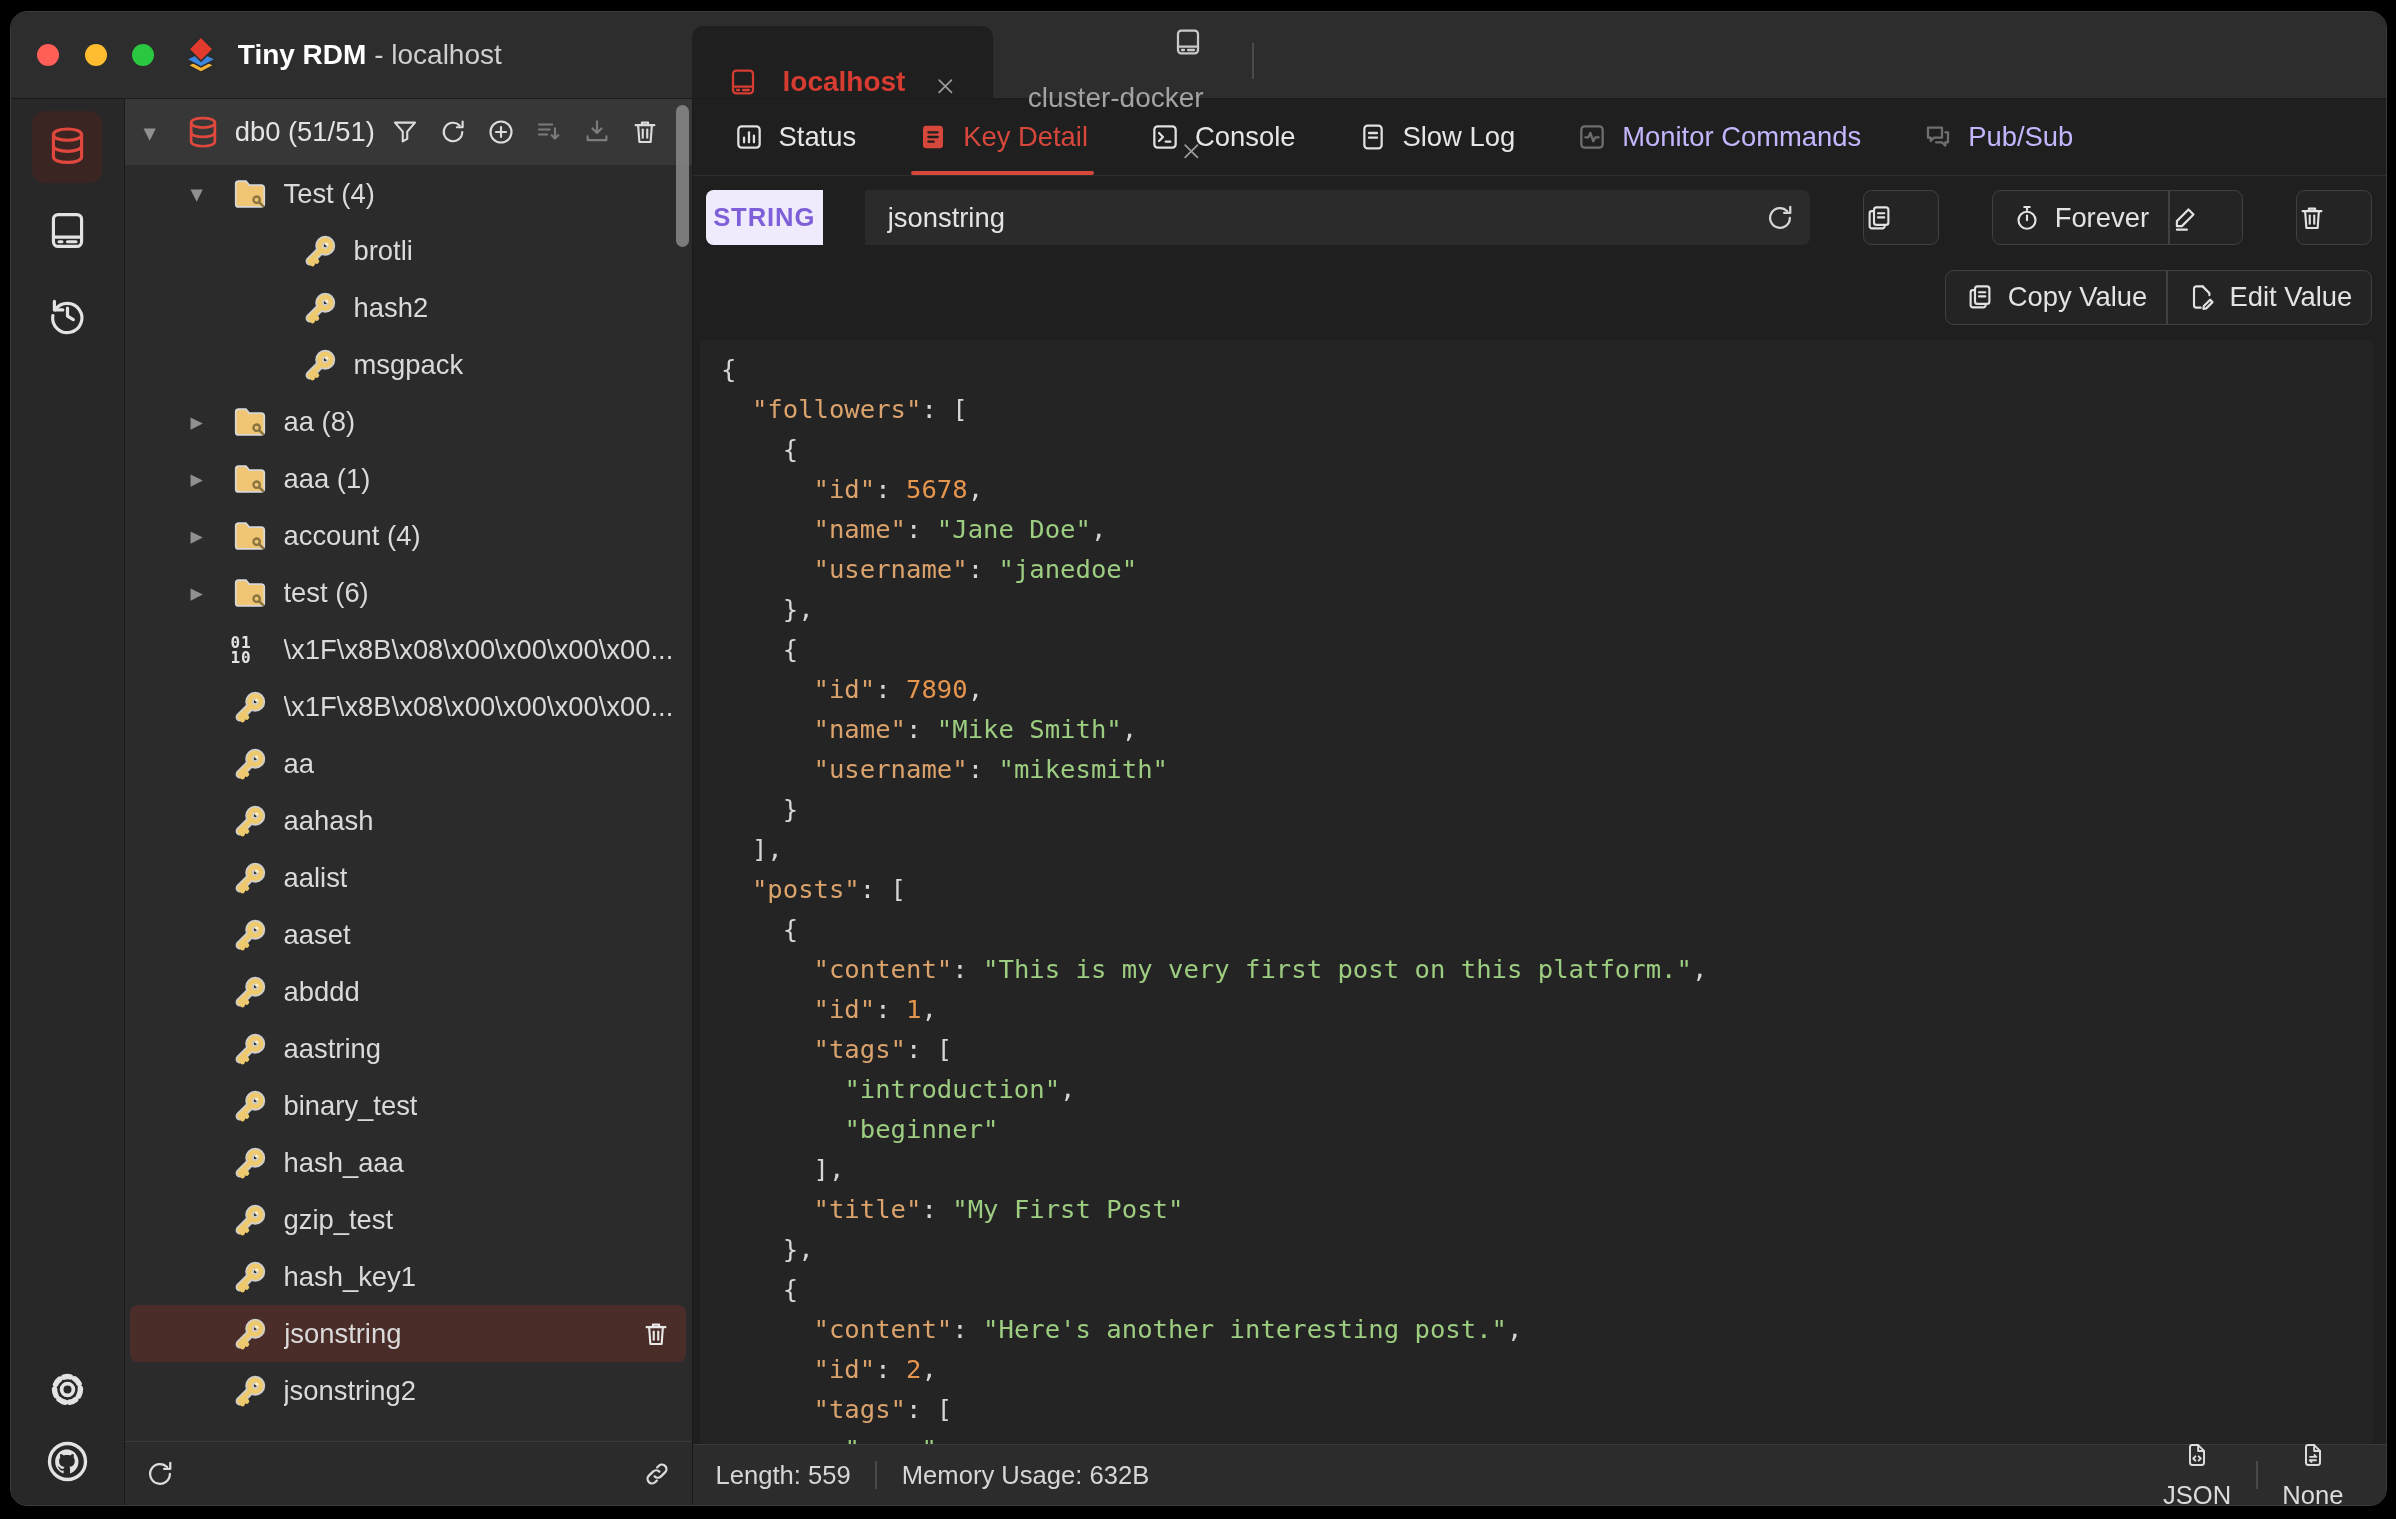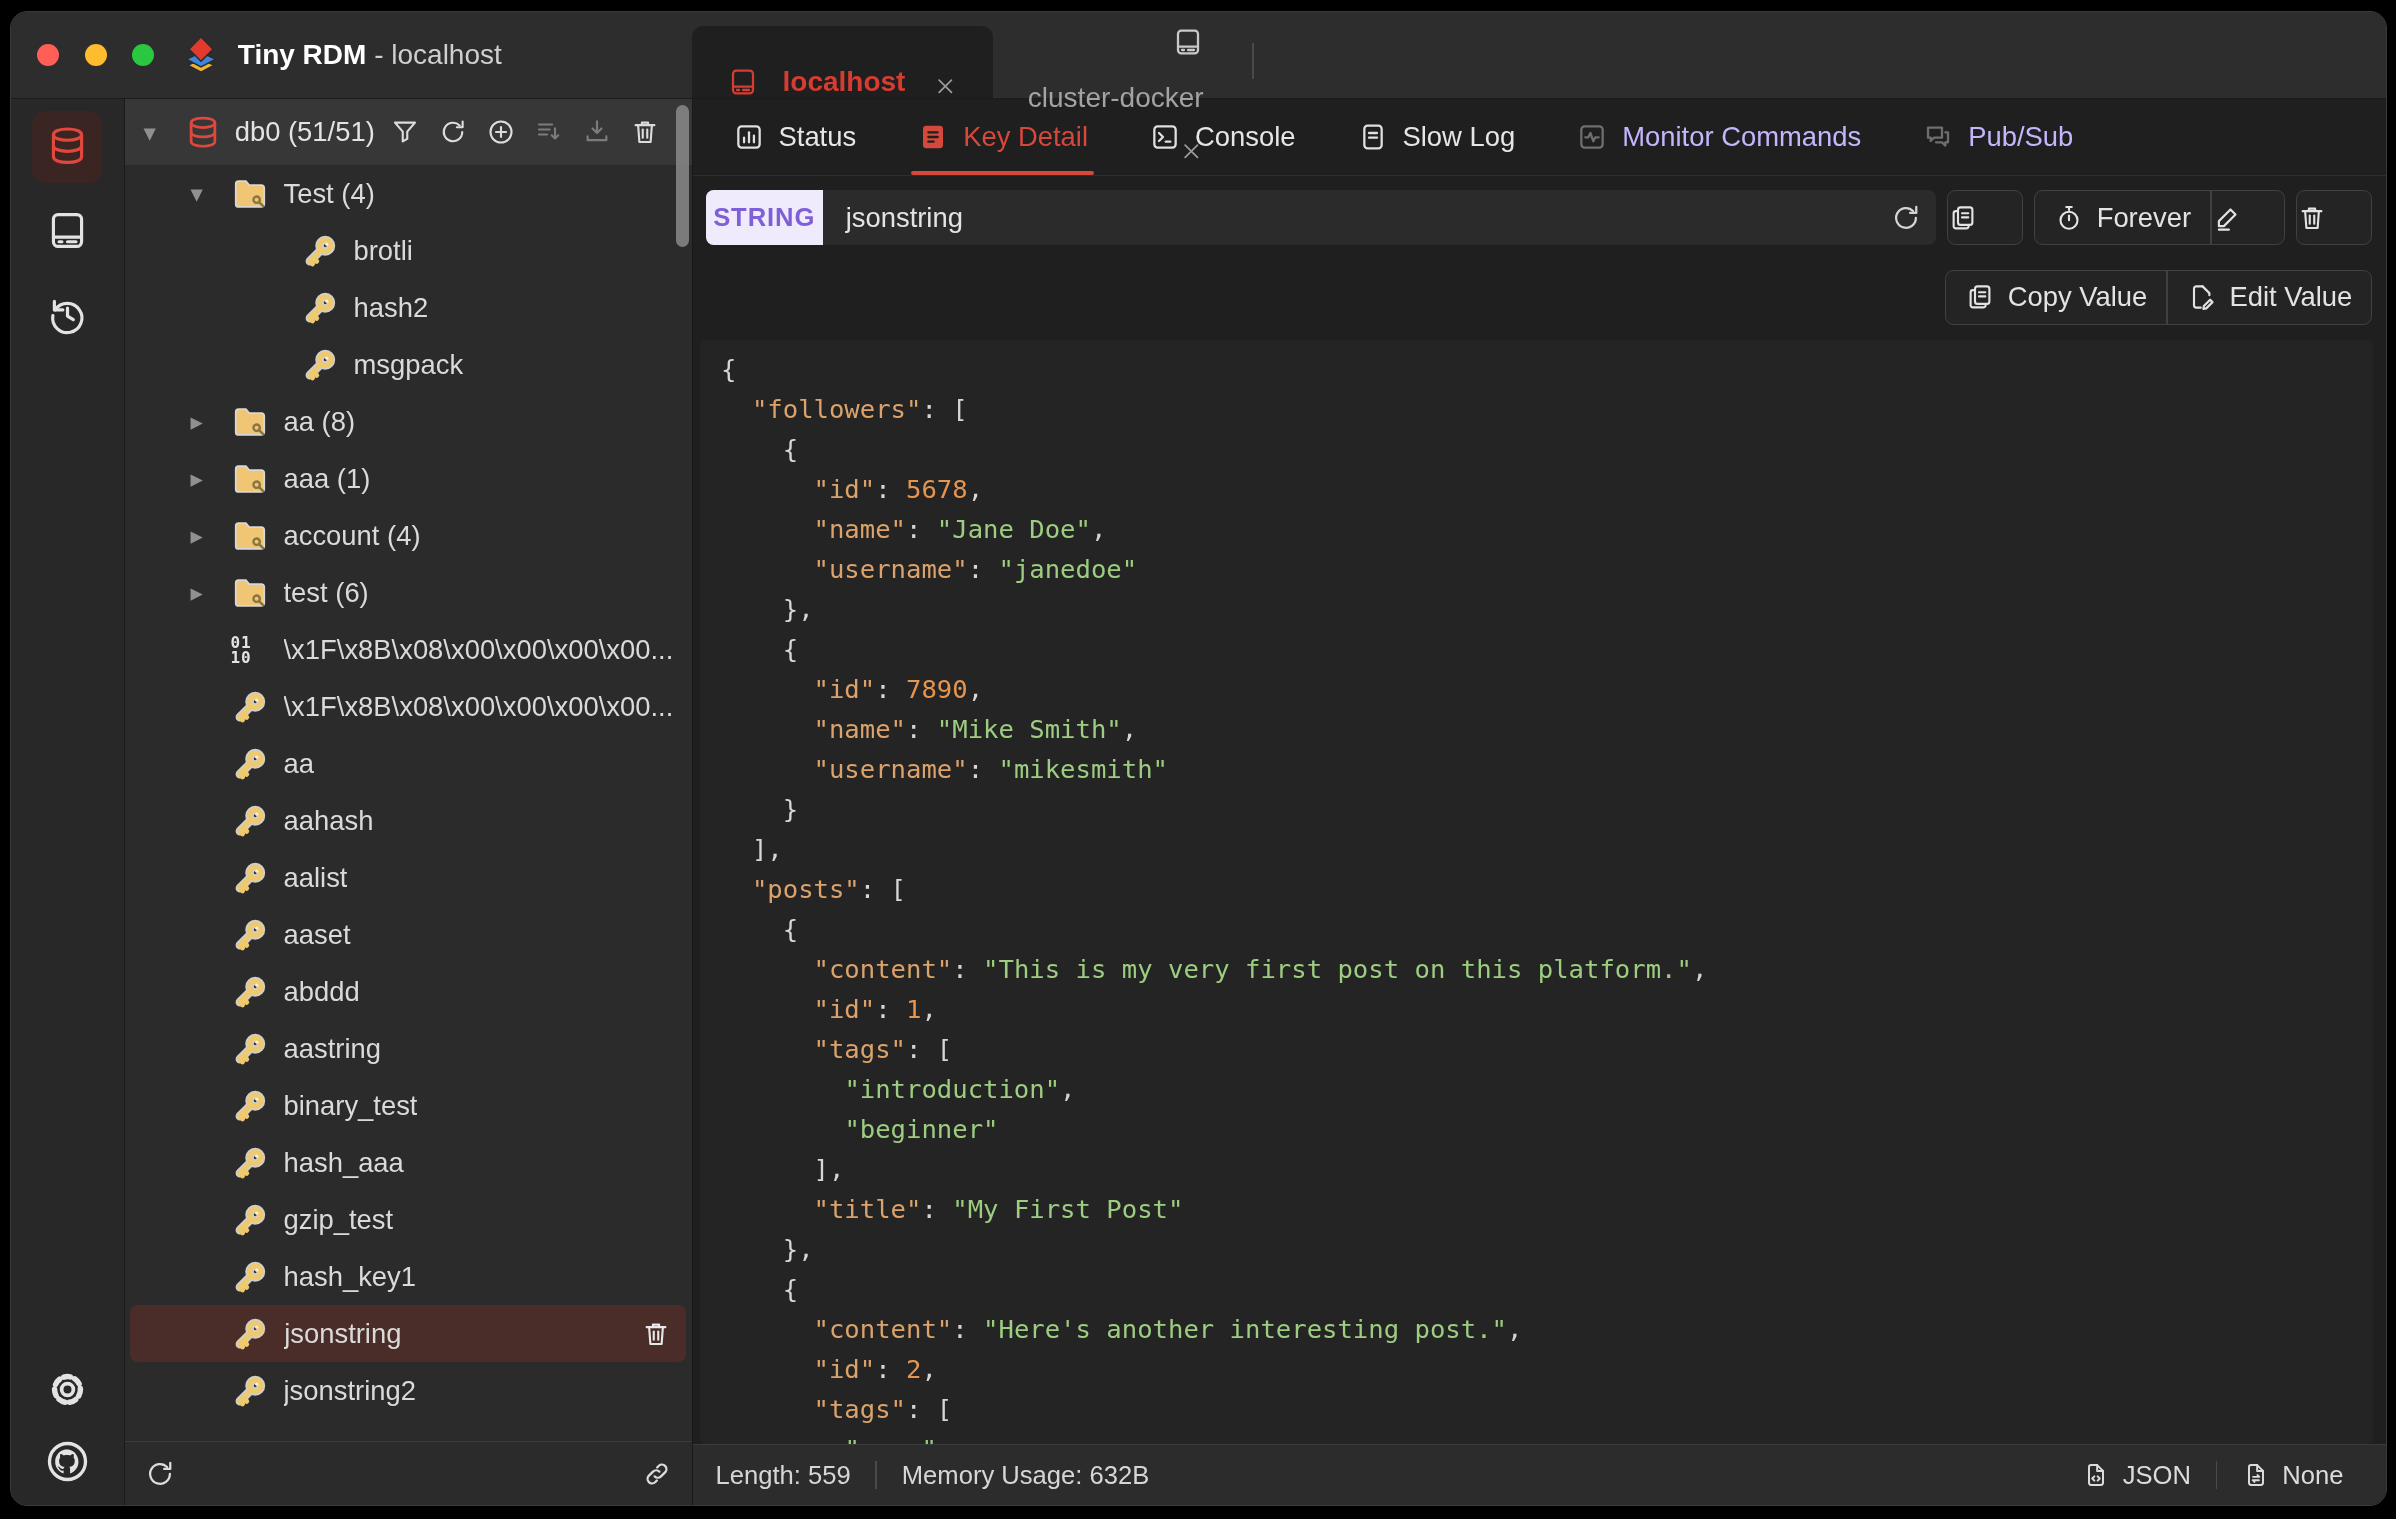--- a/index.html
+++ b/index.html
@@ -88,21 +88,21 @@
             position:relative; height:100%; }
   .subtab .st-icon { width:32px; height:32px; color:#e0e0e0; }
   .subtab .st-icon svg { width:100%; height:100%; }
   .subtab.active { color:#d6473c; font-weight:500; }
   .subtab.active .st-icon { color:#d6473c; }
   .subtab.dim { color:#c4b5fd; }
   .subtab.dim .st-icon { color:#6f6f6f; }
   .underline { position:absolute; left:-5.7px; right:-5.7px; bottom:0; height:4.7px;
                background:#d6473c; border-radius:2.8px; }
 
-  .key-row { display:flex; align-items:center; margin:14px 13.2px 0; height:55px; flex:0 0 auto; }
+  .key-row { display:flex; align-items:center; margin:14px 13.2px 0; height:55px; flex:0 0 auto;gap:42px; }
   .type-badge { width:117px; height:55px; background:#efebfc; color:#7f5fd8; font-weight:700;
                 font-size:25.6px; letter-spacing:0.9px; display:flex; align-items:center;
                 justify-content:center; border-radius:7.6px 0 0 7.6px; flex:0 0 auto; }
   .key-input { flex:1; height:55px; background:#2b2b2b; border-radius:0 7.6px 7.6px 0;
                display:flex; align-items:center; padding:0 13.2px 0 23px; font-size:27.4px; color:#e3e3e3; }
   .key-input .grow { flex:1; }
   .ki-refresh { width:32px; height:32px; color:#d5d5d5; }
   .ki-refresh svg { width:100%; height:100%; }
   .btn { height:55px; background:#242424; border:1.9px solid #414141; border-radius:8.5px;
          display:flex; align-items:center; gap:12.3px;
@@ -122,21 +122,21 @@
                  overflow:hidden; padding:9.5px 21px; font-family:"DejaVu Sans Mono",monospace;
                  font-size:25.6px; line-height:40px; color:#d6d6d6; }
   .json-line { white-space:pre; }
   .jk { color:#dba36b; } .js { color:#9dcd80; } .jn { color:#e6954e; }
 
   .statusbar { height:61px; border-top:0.9px solid #3a3a3a; background:#2c2c2c;
                display:flex; align-items:center; padding:0 42px 0 23px; flex:0 0 auto;
                font-size:25.6px; color:#d6d6d6; }
   .sb-div { width:1.9px; height:28px; background:#4a4a4a; margin:0 24.6px; }
   .sb-right { margin-left:auto; display:flex; align-items:center; }
-  .sb-sel { display:flex; align-items:center; gap:12.3px; color:#dcdcdc; }
+  .sb-sel { display:flex; align-items:center; gap:12.3px; color:#dcdcdc;flex-direction:column; }
   .sb-icon { width:28px; height:28px; }
   .sb-icon svg { width:100%; height:100%; }
 </style>
 </head>
 <body>
 
 <div class="window">
 
   <div class="titlebar">
     <div class="traffic">

